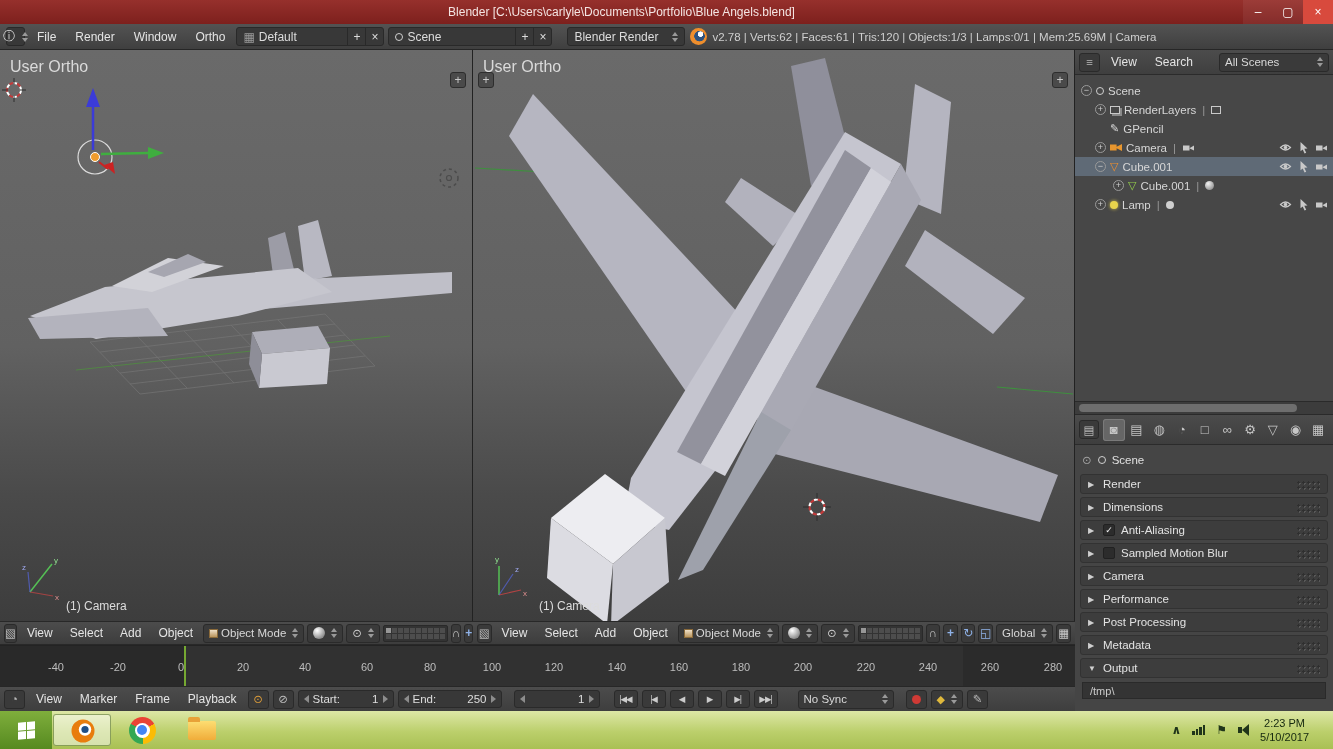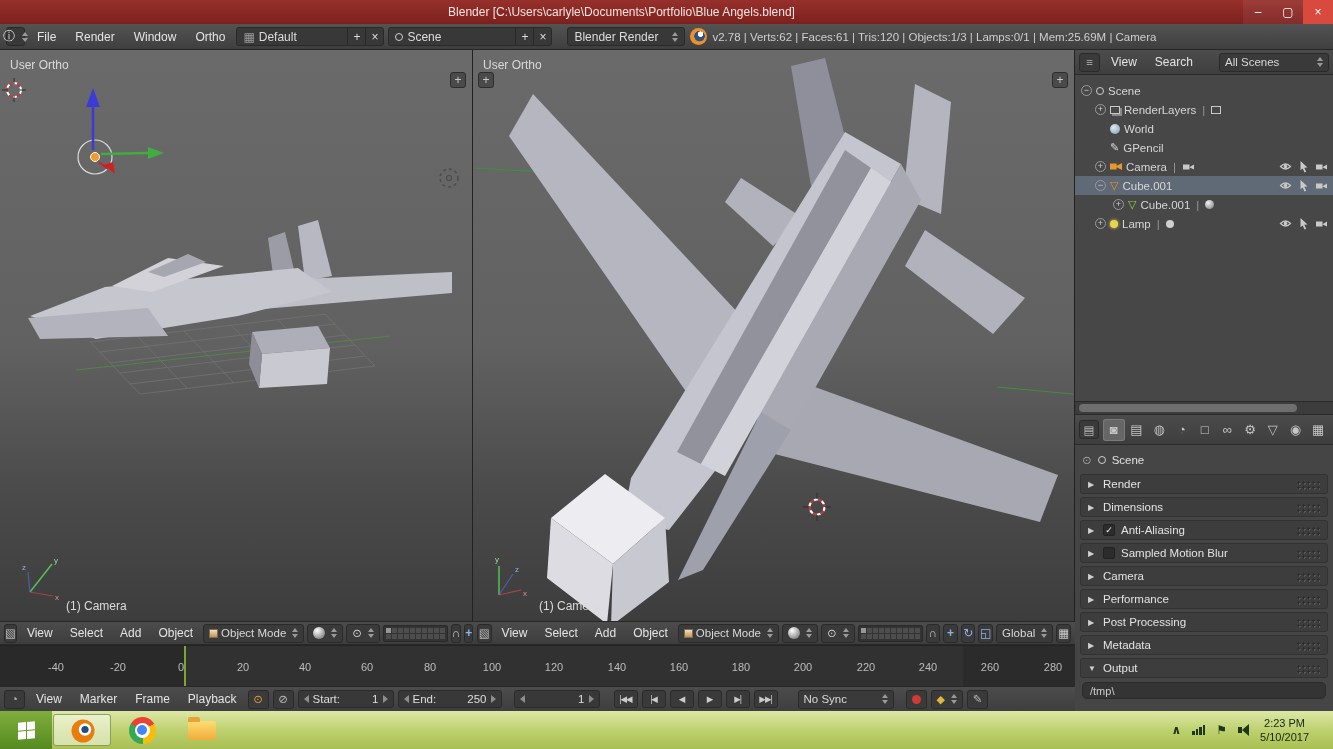--- a/index.html
+++ b/index.html
@@ -26,21 +26,21 @@
   .ud i{display:block;width:0;height:0;border-left:3px solid transparent;border-right:3px solid transparent;}
   .ud .up{border-bottom:4px solid #9a9a9a;}
   .ud .dn{border-top:4px solid #9a9a9a;}
   #blogo{width:17px;height:17px;border-radius:50%;background:radial-gradient(circle at 62% 36%,#ffffff 0 2.5px,rgba(255,255,255,0) 3px),radial-gradient(circle at 56% 48%,#2d5380 0 5px,rgba(0,0,0,0) 5.5px),#ee8e2d;}
   #stats{font-size:11.5px;color:#cfcfcf;white-space:nowrap;}
 
   
   .vp{position:absolute;overflow:hidden;background:linear-gradient(#6a6a6a 0%,#616161 52%,#4a4a4a 78%,#3d3d3d 100%);}
   #vp-left{left:0;top:50px;width:473px;height:571px;border-right:1px solid #222;}
   #vp-right{left:473px;top:50px;width:602px;height:571px;border-right:1px solid #222;}
-  .vp-label{position:absolute;left:10px;top:8px;color:#dadada;font-size:12px;}
+  .vp-label{position:absolute;left:10px;top:8px;color:#dadada;font-size:16px;}
   .cam-label{position:absolute;left:66px;bottom:8px;color:#dcdcdc;font-size:12px;}
   .corner-plus{position:absolute;width:16px;height:16px;background:#4a4a4a;border:1px solid #2d2d2d;border-radius:3px;color:#c9c9c9;display:flex;align-items:center;justify-content:center;font-size:12px;line-height:1;}
   .vpsvg{position:absolute;left:0;top:0;}
 
   
   .vph{position:absolute;height:24px;background:linear-gradient(#4c4c4c,#3d3d3d);border-top:1px solid #282828;border-bottom:1px solid #282828;display:flex;align-items:center;gap:3px;padding:0 4px;overflow:hidden;white-space:nowrap;}
   #vph-left{left:0;top:621px;width:473px;}
   #vph-right{left:473px;top:621px;width:602px;}
   .vw{height:19px;background:#3a3a3a;border:1px solid #2a2a2a;border-radius:3px;display:flex;align-items:center;padding:0 5px;gap:3px;color:#d8d8d8;font-size:11.5px;}
   .vw.sq{width:21px;justify-content:center;padding:0;}
@@ -78,21 +78,21 @@
   
   #ptabs{position:absolute;left:1075px;top:415px;width:258px;height:30px;background:linear-gradient(#4b4b4b,#3e3e3e);border-bottom:1px solid #2b2b2b;display:flex;align-items:center;gap:1px;padding:0 4px;overflow:hidden;}
   .ptab{width:23px;height:22px;display:flex;align-items:center;justify-content:center;color:#c6c6c6;font-size:13px;border-radius:3px;}
   .ptab.active{background:#666;box-shadow:inset 0 0 0 1px #7a7a7a;}
   #props{position:absolute;left:1075px;top:445px;width:258px;height:266px;background:#454545;padding:4px 5px;overflow:hidden;}
   #props-context{height:22px;display:flex;align-items:center;gap:6px;color:#e0e0e0;font-size:11.5px;padding:0 2px;margin-bottom:3px;}
   .panel{height:20px;margin:3px 0;background:#3d3d3d;border:1px solid #323232;border-radius:3px;display:flex;align-items:center;gap:6px;padding:0 7px;color:#e2e2e2;font-size:11.5px;position:relative;}
   .panel .arrow{font-size:8px;color:#cfcfcf;width:9px;}
   .grip{position:absolute;right:7px;top:5px;width:24px;height:10px;opacity:.8;background-image:radial-gradient(circle,#2c2c2c 1px,transparent 1.3px),radial-gradient(circle,#5f5f5f 1px,transparent 1.3px);background-size:5px 5px;background-position:0 0,1px 1px;}
   .cb{width:12px;height:12px;background:#2c2c2c;border:1px solid #212121;border-radius:2px;display:flex;align-items:center;justify-content:center;font-size:9px;color:#f0f0f0;}
-  .field{height:17px;background:#343434;border:1px solid #2a2a2a;border-radius:5px;margin:4px 2px;display:flex;align-items:center;padding:0 7px;font-size:11px;color:#cccccc;}
+  .field{height:17px;background:#343434;border:1px solid #2a2a2a;border-radius:0;margin:4px 2px;display:flex;align-items:center;padding:0 7px;font-size:11px;color:#cccccc;}
 
   
   #ruler{position:absolute;left:0;top:645px;width:1075px;height:41px;background:#313131;border-top:1px solid #232323;overflow:hidden;}
   #ruler .shade-l{position:absolute;left:0;top:0;width:186px;height:41px;background:rgba(0,0,0,0.16);}
   #ruler .shade-r{position:absolute;left:963px;top:0;width:112px;height:41px;background:rgba(0,0,0,0.12);}
   #ruler .cur{position:absolute;left:184px;top:0;width:2px;height:41px;background:#76a832;}
   .tick{position:absolute;top:15px;width:62px;text-align:center;color:#bdbdbd;font-size:11px;}
   #tlh{position:absolute;left:0;top:686px;width:1075px;height:25px;background:linear-gradient(#4c4c4c,#3e3e3e);border-top:1px solid #272727;display:flex;align-items:center;gap:4px;padding:0 4px;overflow:hidden;white-space:nowrap;}
   .numfield{height:18px;background:#383838;border:1px solid #2a2a2a;border-radius:3px;display:flex;align-items:center;gap:4px;padding:0 5px;color:#dedede;font-size:11.5px;}
   .tri-l{width:0;height:0;border-top:4px solid transparent;border-bottom:4px solid transparent;border-right:5px solid #8d8d8d;}
@@ -478,25 +478,20 @@
     </div>
     <div class="orow">
       <span class="disc ind1">+</span>
       <span class="oi-rlayers"></span>
       <span>RenderLayers</span>
       <span class="pipe">|</span>
       <span class="oi-rlayers" style="box-shadow:none"></span>
     </div>
     <div class="orow">
       <span class="disc blank ind1"></span>
-      <span class="oi-world"></span>
-      <span>World</span>
-    </div>
-    <div class="orow">
-      <span class="disc blank ind1"></span>
       <span class="oi-pencil">✎</span>
       <span>GPencil</span>
     </div>
     <div class="orow">
       <span class="disc ind1">+</span>
       <span class="oi-camera"></span>
       <span>Camera</span>
       <span class="pipe">|</span>
       <svg class="oi" viewBox="0 0 13 13">
           <use href="#sym-cam"></use>

